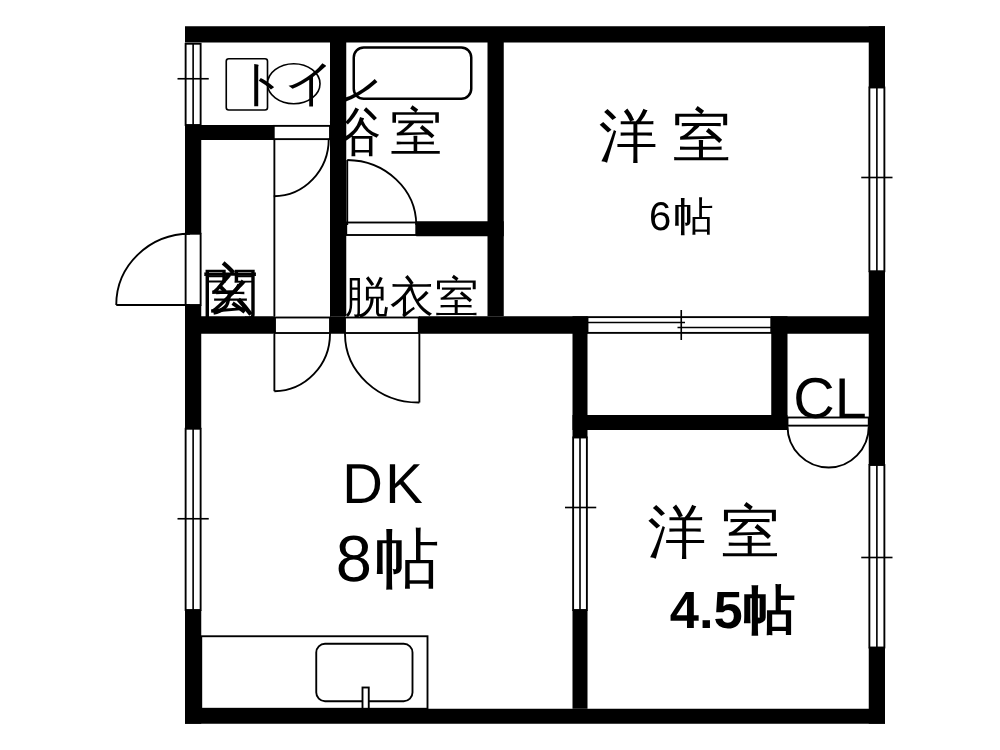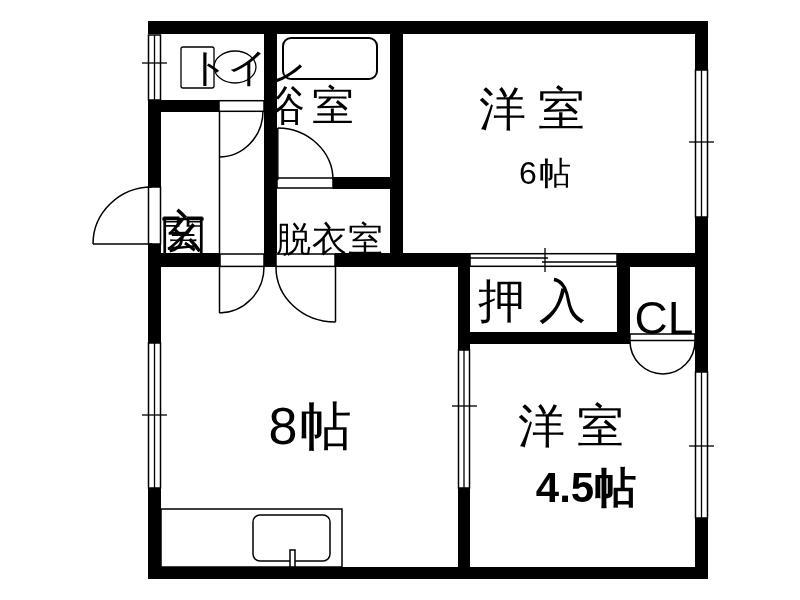--- a/index.html
+++ b/index.html
@@ -133,22 +133,22 @@
 
   <div class="lbl" style="left:217px;top:67px;font-size:40px;letter-spacing:-2px;margin-left:30px;">トイレ</div>
 
   <div class="lbl" style="left:312px;top:106px;font-size:42px;letter-spacing:7px;">浴室</div>
 
   <div class="lbl" style="left:330px;top:221px;font-size:35px;letter-spacing:1px;margin-top:17px;">脱衣室</div>
 
   <div class="lbl" style="left:538px;top:108px;font-size:47px;letter-spacing:12px;">洋室</div>
   <div class="lbl" style="left:546px;top:173px;font-size:32px;letter-spacing:2px;">6帖</div>
 
-  <div class="lbl" style="left:539px;top:300px;font-size:47px;letter-spacing:14px;">押入</div>
 
   <div class="lbl" style="left:664px;top:301px;font-size:46px;margin-top:17px;">CL</div>
 
-  <div class="lbl" style="left:311px;top:426px;font-size:52px;letter-spacing:2px;">8帖</div>
+  <div class="lbl" style="left:307px;top:387px;font-size:45px;letter-spacing:2px;">DK</div>
+  <div class="lbl" style="left:311px;top:448px;font-size:52px;letter-spacing:2px;">8帖</div>
 
   <div class="lbl" style="left:577px;top:425px;font-size:47px;letter-spacing:12px;">洋室</div>
   <div class="lbl" style="left:586px;top:488px;font-size:42px;font-weight:bold;">4.5帖</div>
 
 </div>
 
 </body></html>

